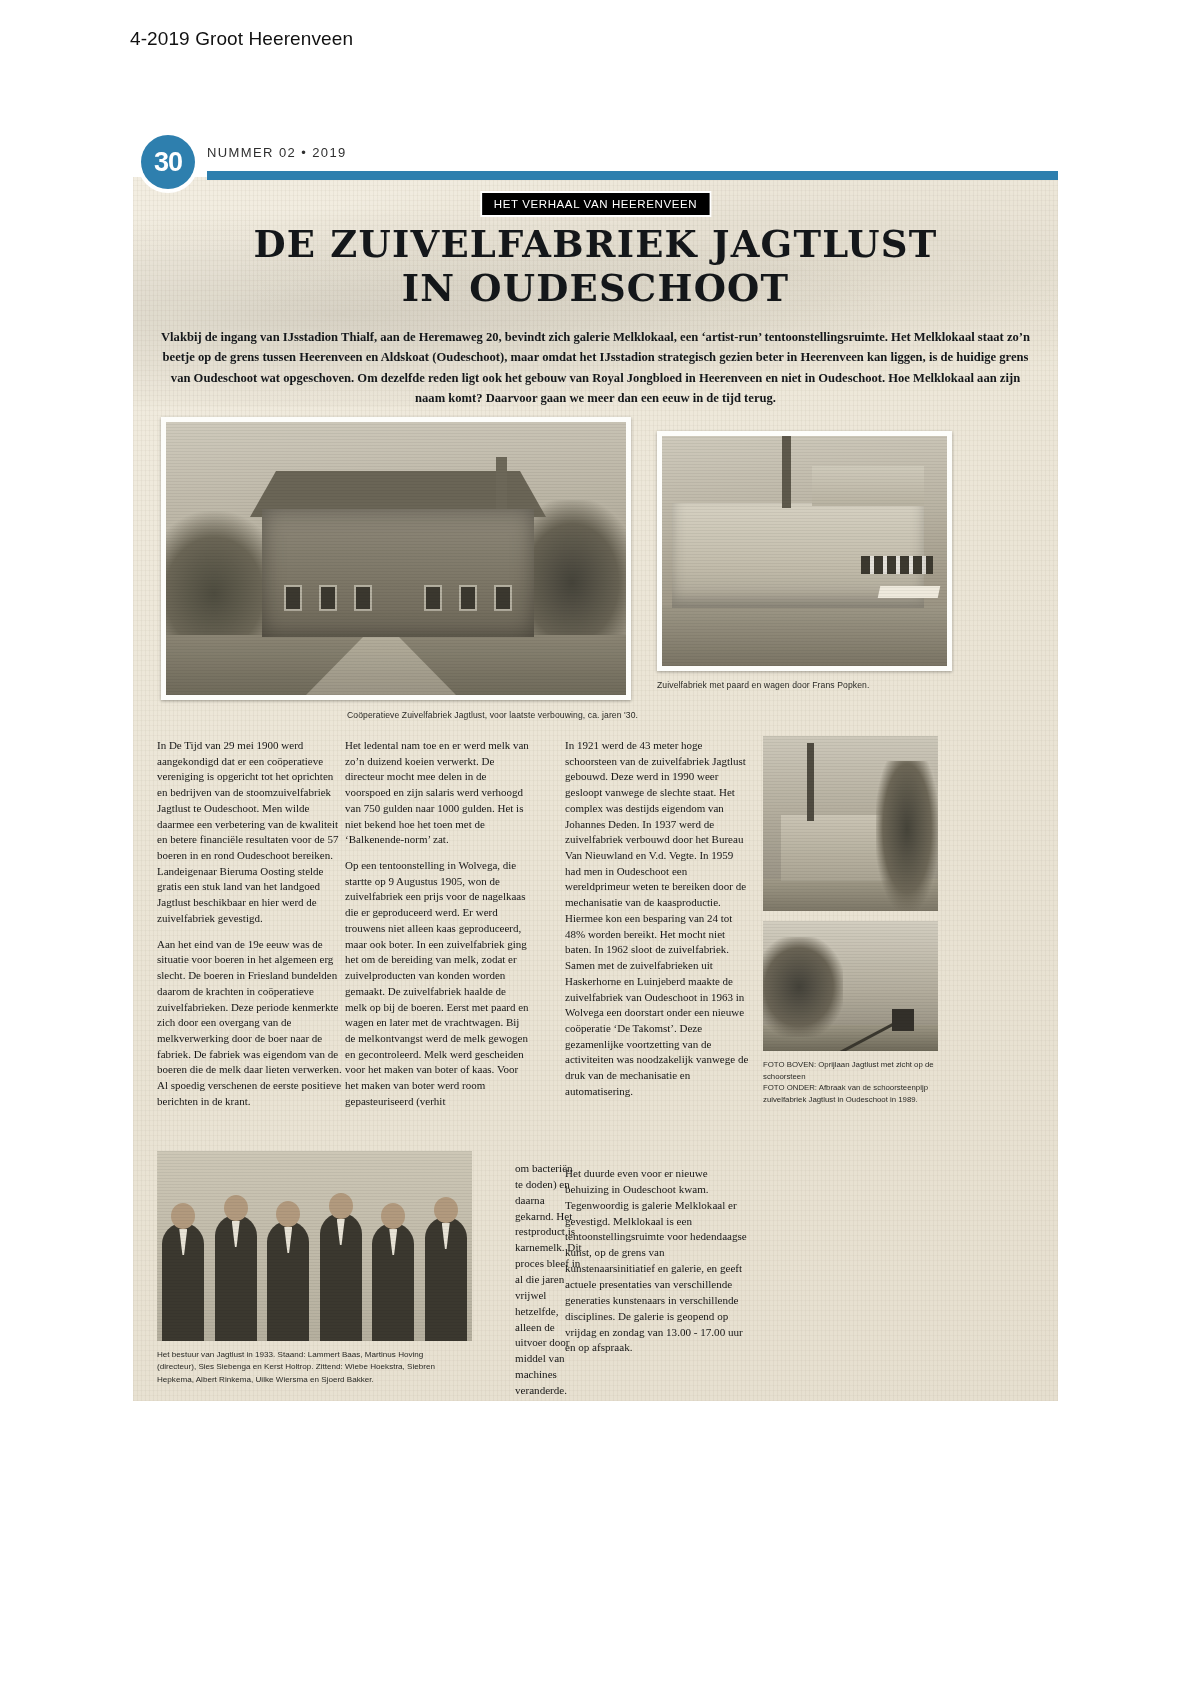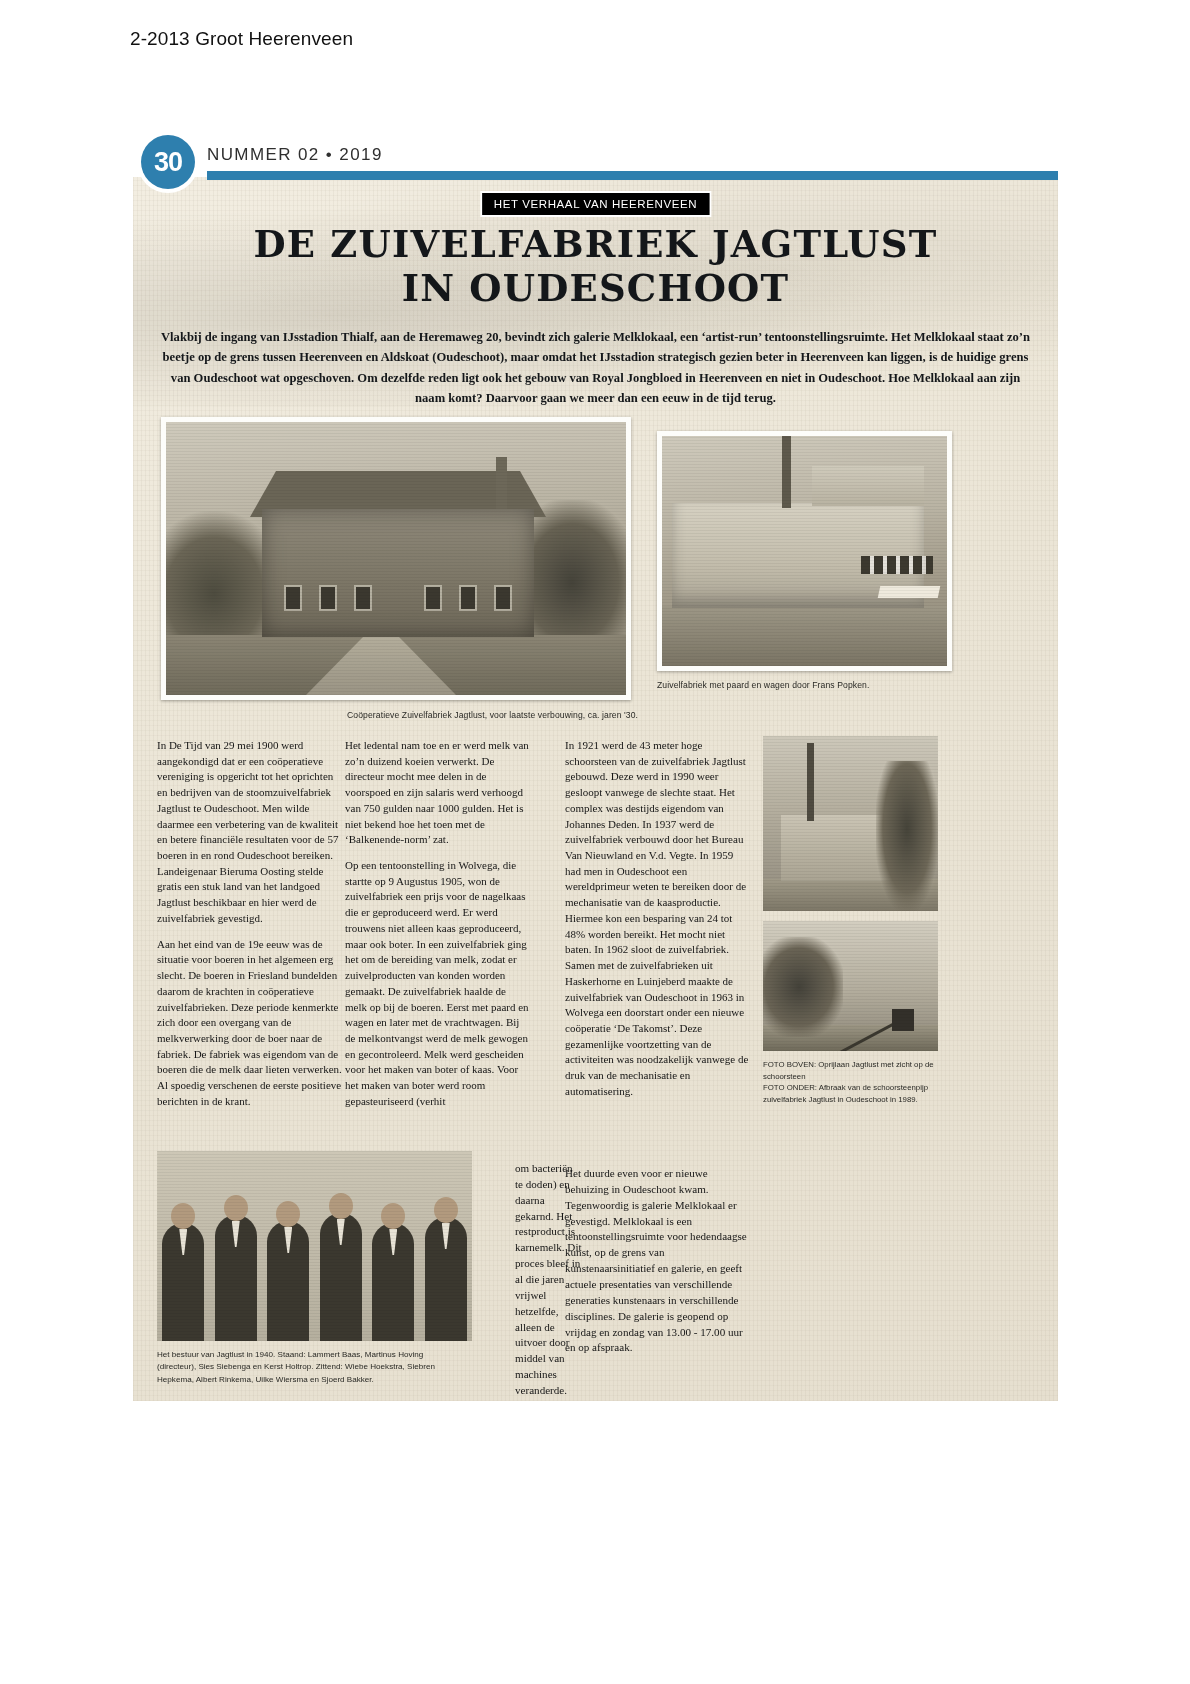--- a/index.html
+++ b/index.html
@@ -45,21 +45,21 @@
     position:absolute; left:8px; top:4px;
     width:54px; height:54px; border-radius:50%;
     background:#2e7fae; color:#fff;
     display:flex; align-items:center; justify-content:center;
     font-size:27px; font-weight:bold; letter-spacing:-1px;
     box-shadow:0 0 0 4px #fff;
     z-index:4;
   }
   .issue-line {
     position:absolute; left:74px; top:14px;
-    font-size:17px; letter-spacing:1.4px; color:#2f2f2f;
+    font-size:13px; letter-spacing:1.4px; color:#2f2f2f;
     z-index:4;
   }
   .blue-rule {
     position:absolute; left:74px; top:40px; right:0; height:9px;
     background:#2e7fae; z-index:4;
   }
 
   
   .ghost-photo{
     position:absolute; left:0; top:46px; width:100%; height:230px;
@@ -295,21 +295,21 @@
   }
   #cap-bottom {
     position:absolute; left:24px; top:1218px; width:300px;
     font-family:"Liberation Sans", sans-serif;
     font-size:8.1px; line-height:1.52; color:#2a2a26;
   }
 </style>
 </head>
 <body>
 
-<div class="doc-header">2-2013 Groot Heerenveen</div>
+<div class="doc-header">4-2019 Groot Heerenveen</div>
 
 <div class="page">
 
   <div class="top-band"></div>
   <div class="num-circle">30</div>
   <div class="issue-line">NUMMER 02 • 2019</div>
   <div class="blue-rule"></div>
 
   <div class="ghost-photo"></div>
 
@@ -401,15 +401,15 @@
       <div class="man" style="height:118px"></div>
       <div class="man" style="height:126px"></div>
       <div class="man" style="height:120px"></div>
       <div class="man" style="height:128px"></div>
       <div class="man" style="height:118px"></div>
       <div class="man" style="height:124px"></div>
     </div>
     <div class="grain"></div>
   </div>
 
-  <div id="cap-bottom">Het bestuur van Jagtlust in 1940. Staand: Lammert Baas, Martinus Hoving (directeur), Sies Siebenga en Kerst Holtrop. Zittend: Wiebe Hoekstra, Siebren Hepkema, Albert Rinkema, Uilke Wiersma en Sjoerd Bakker.</div>
+  <div id="cap-bottom">Het bestuur van Jagtlust in 1933. Staand: Lammert Baas, Martinus Hoving (directeur), Sies Siebenga en Kerst Holtrop. Zittend: Wiebe Hoekstra, Siebren Hepkema, Albert Rinkema, Uilke Wiersma en Sjoerd Bakker.</div>
 
 </div>
 
 </body></html>

